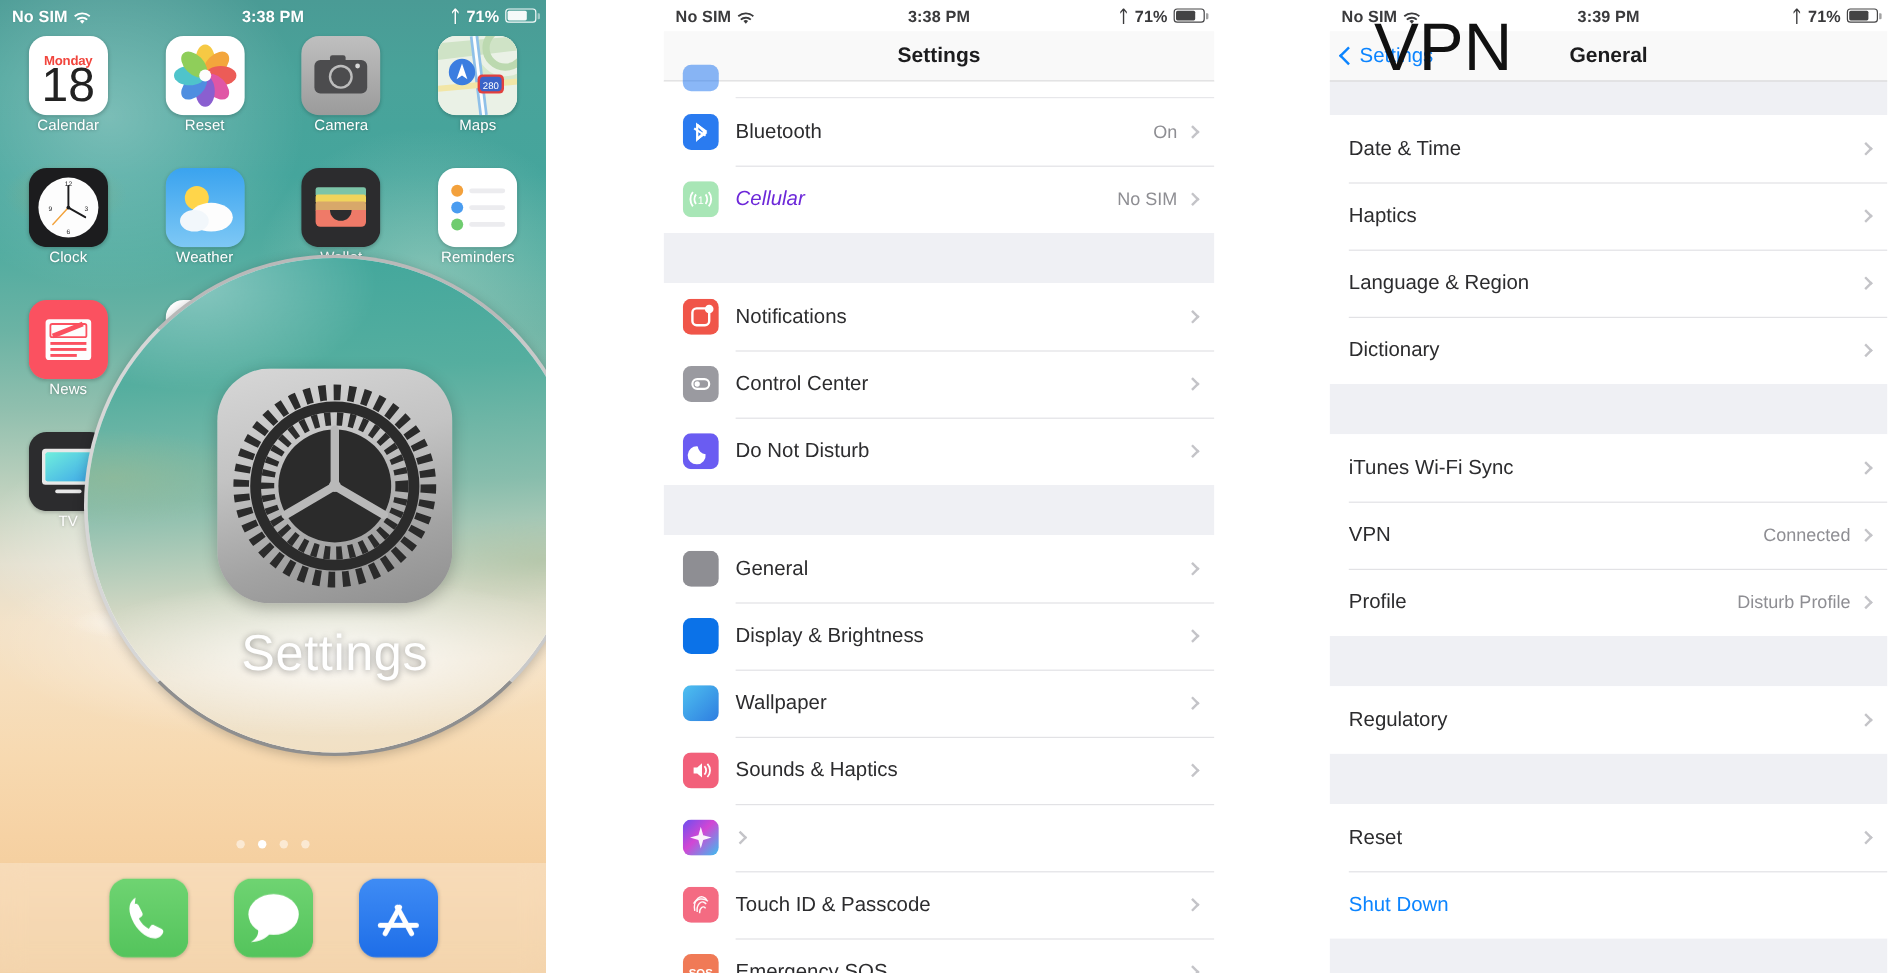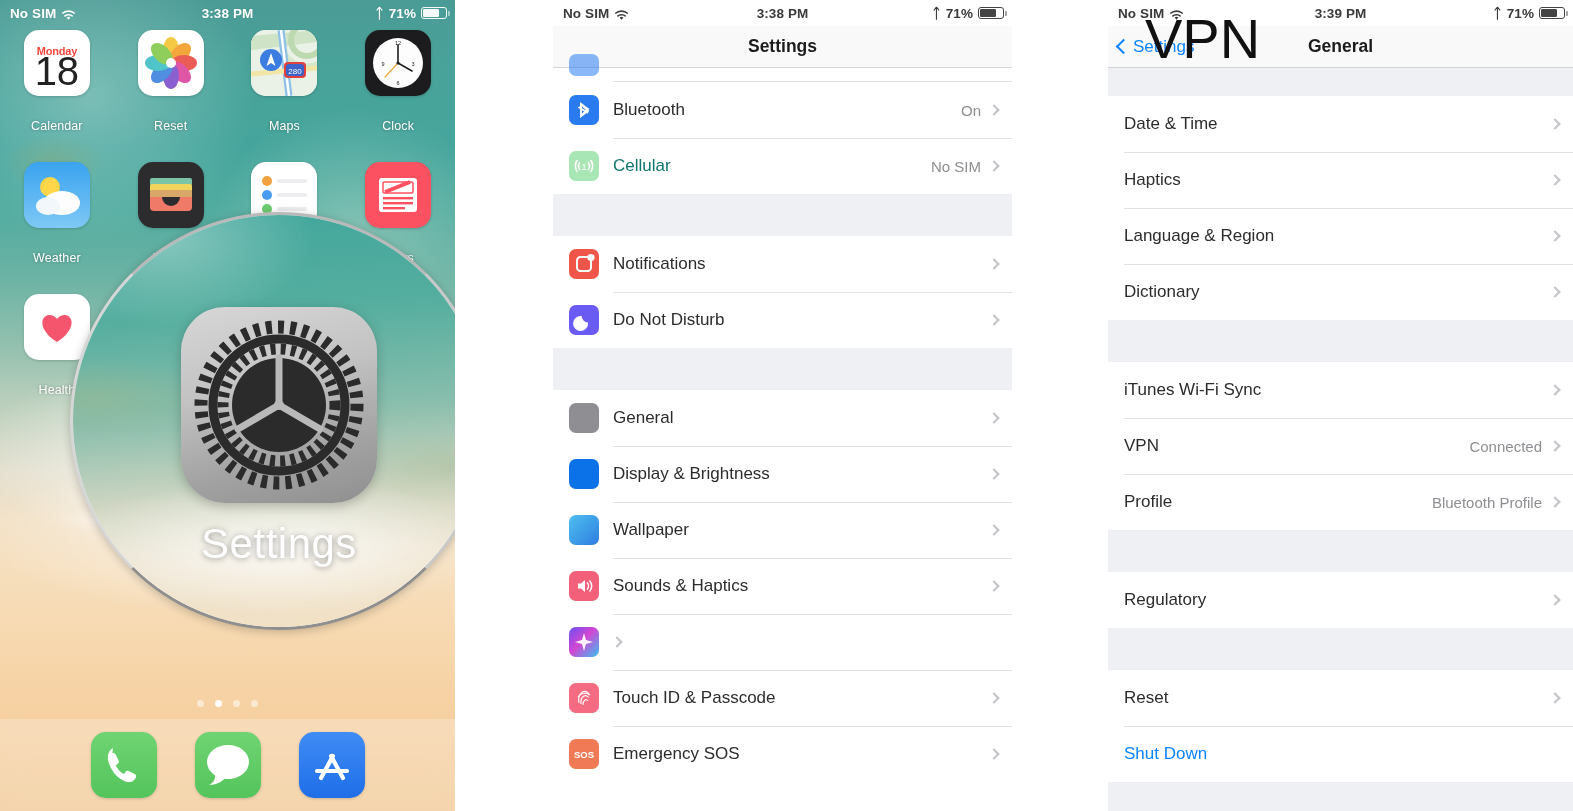--- a/index.html
+++ b/index.html
@@ -67,21 +67,21 @@
     position:absolute; left:0; right:0; top:30px;
     display:grid; grid-template-columns: repeat(4, 1fr);
     row-gap: 29px;
   }
   .app { display:flex; flex-direction:column; align-items:center; }
   .app-icon {
     width:66px; height:66px; border-radius:15px; overflow:hidden; position:relative;
     box-shadow: 0 1px 3px rgba(0,0,0,.18);
   }
   .app-label {
-    margin-top:23px; font-size:12.5px; color:#ffffff; letter-spacing:.1px;
+    margin-top:1px; font-size:12.5px; color:#ffffff; letter-spacing:.1px;
     text-shadow: 0 0 3px rgba(0,0,0,.35);
   }
   .page-dots {
     position:absolute; left:0; right:0; top:700px;
     display:flex; justify-content:center; gap:11px;
   }
   .page-dots i { width:7px; height:7px; border-radius:50%; background: rgba(255,255,255,.52); display:block; }
   .page-dots i.on { background:#ffffff; }
   .dock {
     position:absolute; left:0; right:0; bottom:0; height:92px;
@@ -114,21 +114,21 @@
   }
   .row + .row::before {
     content:''; position:absolute; left:60px; right:0; top:0; height:1px; background:#e2e2e5;
   }
   .row.noicon + .row.noicon::before { left:16px; }
   .rowicon {
     width:30px; height:30px; border-radius:7px; margin-right:14px; flex:0 0 auto;
     position:relative; overflow:hidden; box-shadow: inset 0 0 0 .5px rgba(0,0,0,.05);
   }
   .rowlabel { font-size:17px; color:#2c2c2e; flex:1 1 auto; }
-  .rowlabel.dim { color:#0f766e; }
+  .rowlabel.dim { color:#6d28d9;font-style:italic; }
   .rowlabel.blue { color:#0b84ff; }
   .rowvalue { font-size:15px; color:#8e8e93; margin-right:9px; }
   .chev-right {
     width:8px; height:8px; border-top:2px solid #c4c4c8; border-right:2px solid #c4c4c8;
     transform: rotate(45deg); flex:0 0 auto;
   }
 
   
   .loupe {
     position:absolute; border-radius:50%; overflow:hidden;
@@ -248,20 +248,34 @@
                 <ellipse cx="0" cy="-13" rx="8" ry="13" fill="#4fc4cb" transform="rotate(270)"></ellipse>
                 <ellipse cx="0" cy="-13" rx="8" ry="13" fill="#8fce5a" transform="rotate(315)"></ellipse>
                 <circle cx="0" cy="0" r="5" fill="#fdfdfd"></circle>
               </g>
             </svg>
           </div>
         </div>
         <div class="app-label">Reset</div>
       </div>
 
+      <div class="app">
+        <div class="app-icon">
+          <div class="ic camera-ic">
+            <svg viewBox="0 0 66 66" width="66" height="66">
+              <rect x="11" y="20" width="44" height="28" rx="5" fill="#4c4c4e"></rect>
+              <rect x="24" y="16" width="13" height="6" rx="2" fill="#4c4c4e"></rect>
+              <circle cx="33" cy="34" r="10" fill="#bdbdbd"></circle>
+              <circle cx="33" cy="34" r="8" fill="#4c4c4e"></circle>
+              <circle cx="47" cy="25" r="2" fill="#d8d8d8"></circle>
+            </svg>
+          </div>
+        </div>
+        <div class="app-label">Camera</div>
+      </div>
 
       <div class="app">
         <div class="app-icon">
           <div class="ic maps-ic">
             <svg viewBox="0 0 66 66" width="66" height="66">
               <rect width="66" height="66" fill="#eaf1e6"></rect>
               <path d="M0 6 L66 0 L66 12 L0 20 Z" fill="#cfe3c6"></path>
               <circle cx="56" cy="10" r="16" fill="none" stroke="#bcd9b0" stroke-width="6"></circle>
               <circle cx="56" cy="10" r="26" fill="none" stroke="#d5e8cb" stroke-width="5"></circle>
               <path d="M30 0 L38 66" stroke="#8fc0e8" stroke-width="7" fill="none"></path>
@@ -546,20 +560,31 @@
           <span class="ic notif-red"></span>
           <svg viewBox="0 0 30 30" width="30" height="30" style="position:absolute;inset:0">
             <rect x="8" y="8" width="14" height="14" rx="3.5" fill="none" stroke="#fff" stroke-width="2"></rect>
             <circle cx="22" cy="8.5" r="3.6" fill="#fff"></circle>
           </svg>
         </span>
         <span class="rowlabel">Notifications</span>
         <span class="chev-right"></span>
       </div>
 
+      <div class="row">
+        <span class="rowicon">
+          <span class="ic cc-gray"></span>
+          <svg viewBox="0 0 30 30" width="30" height="30" style="position:absolute;inset:0">
+            <rect x="8" y="11" width="14" height="8" rx="4" fill="none" stroke="#fff" stroke-width="1.8"></rect>
+            <circle cx="12" cy="15" r="2.2" fill="#fff"></circle>
+          </svg>
+        </span>
+        <span class="rowlabel">Control Center</span>
+        <span class="chev-right"></span>
+      </div>
 
       <div class="row">
         <span class="rowicon">
           <span class="ic dnd-purple"></span>
           <svg viewBox="0 0 30 30" width="30" height="30" style="position:absolute;inset:0">
               <path d="M19 17.5 A7 7 0 0 1 12.5 11 A7.5 7.5 0 1 0 19 17.5z" fill="#fff"></path>
             </svg>
         </span>
         <span class="rowlabel">Do Not Disturb</span>
         <span class="chev-right"></span>
@@ -701,21 +726,21 @@
         <span class="rowlabel">iTunes Wi-Fi Sync</span>
         <span class="chev-right"></span>
       </div>
       <div class="row noicon">
         <span class="rowlabel">VPN</span>
         <span class="rowvalue">Connected</span>
         <span class="chev-right"></span>
       </div>
       <div class="row noicon">
         <span class="rowlabel">Profile</span>
-        <span class="rowvalue">Bluetooth Profile</span>
+        <span class="rowvalue">Disturb Profile</span>
         <span class="chev-right"></span>
       </div>
     </div>
 
     <div class="gap" style="height:42px"></div>
 
     <div class="list">
       <div class="row noicon">
         <span class="rowlabel">Regulatory</span>
         <span class="chev-right"></span>

